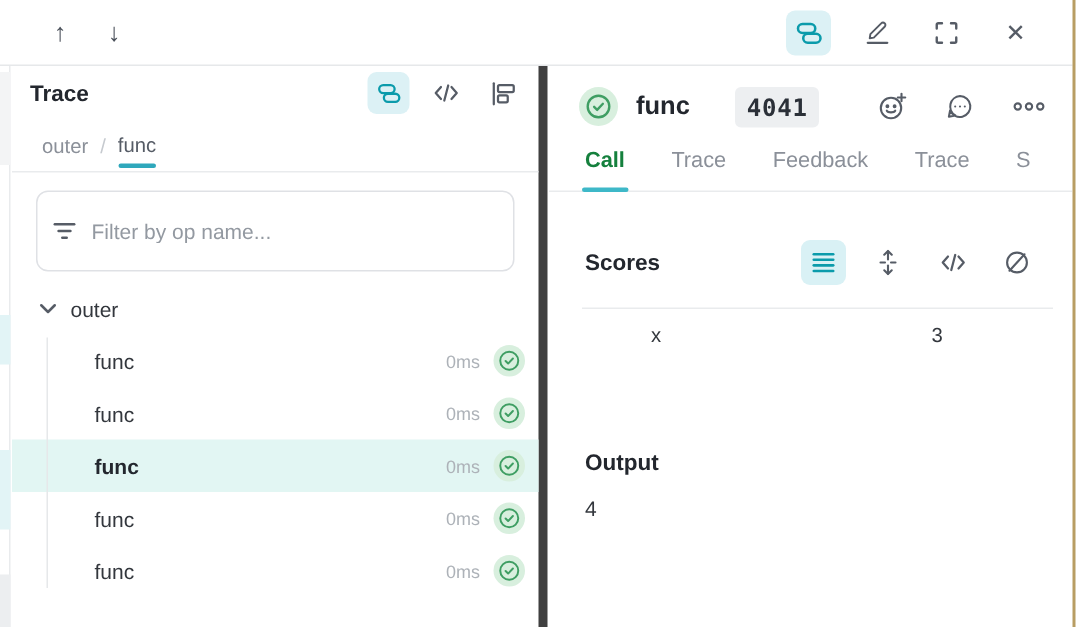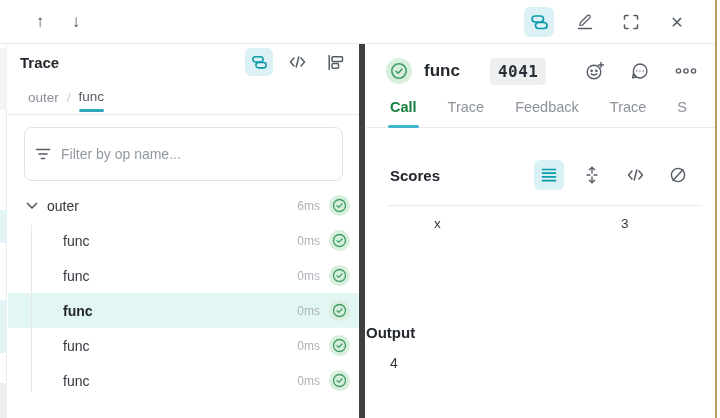--- a/index.html
+++ b/index.html
@@ -80,21 +80,21 @@
 
   .io-table { margin:13px 13px 0 22px; border-top:1px solid #e9ebed; }
   .io-thead { display:flex; height:33px; align-items:center; border-bottom:1px solid #e4e6e9; }
   .io-th { font-size:14px; color:#8b9099; }
   .io-th.path { width:219px; padding-left:14px; }
   .io-th.value { padding-left:12px; border-left:1px solid #e9ebed; height:24px; display:flex; align-items:center; flex:1; }
   .io-trow { display:flex; height:34px; align-items:center; font-size:13.5px; color:#33373d; }
   .io-td.path { width:219px; padding-left:46px; }
   .io-td.value { padding-left:14px; }
 
-  .output-block { margin-top:84px; }
+  .output-block { margin-top:60px; padding-left:24px; }
   .output-value { margin-top:13px; padding-left:24px; font-size:14px; color:#33373d; }
 
   svg { display:block; }
 </style>
 </head>
 <body>
 
 <div class="app">
 
   <div class="topbar">
@@ -195,29 +195,20 @@
     <div class="tree">
 
       <div class="trow">
         <div class="rowbg"></div>
         <span class="chev">
           <svg width="12" height="8" viewBox="0 0 12 8" fill="none" stroke="#565c66" stroke-width="1.7" stroke-linecap="round" stroke-linejoin="round">
             <path d="M1.5 1.5 L6 6 L10.5 1.5"></path>
           </svg>
         </span>
         <span class="tlabel">outer</span>
-        <span class="tright">
-          <span class="tms">6ms</span>
-          <span class="status-circle">
-            <svg width="15" height="15" viewBox="0 0 16 16" fill="none" stroke="#3f9e63" stroke-width="1.4">
-              <circle cx="8" cy="8" r="6.4"></circle>
-                <path d="M5.4 8.2 L7.2 10 L10.6 6.4" stroke-linecap="round" stroke-linejoin="round"></path>
-            </svg>
-          </span>
-        </span>
       </div>
 
       <div class="tchildren">
         <div class="guide"></div>
 
         <div class="trow child">
           <div class="rowbg"></div>
           <span class="tlabel">func</span>
           <span class="tright">
             <span class="tms">0ms</span>

